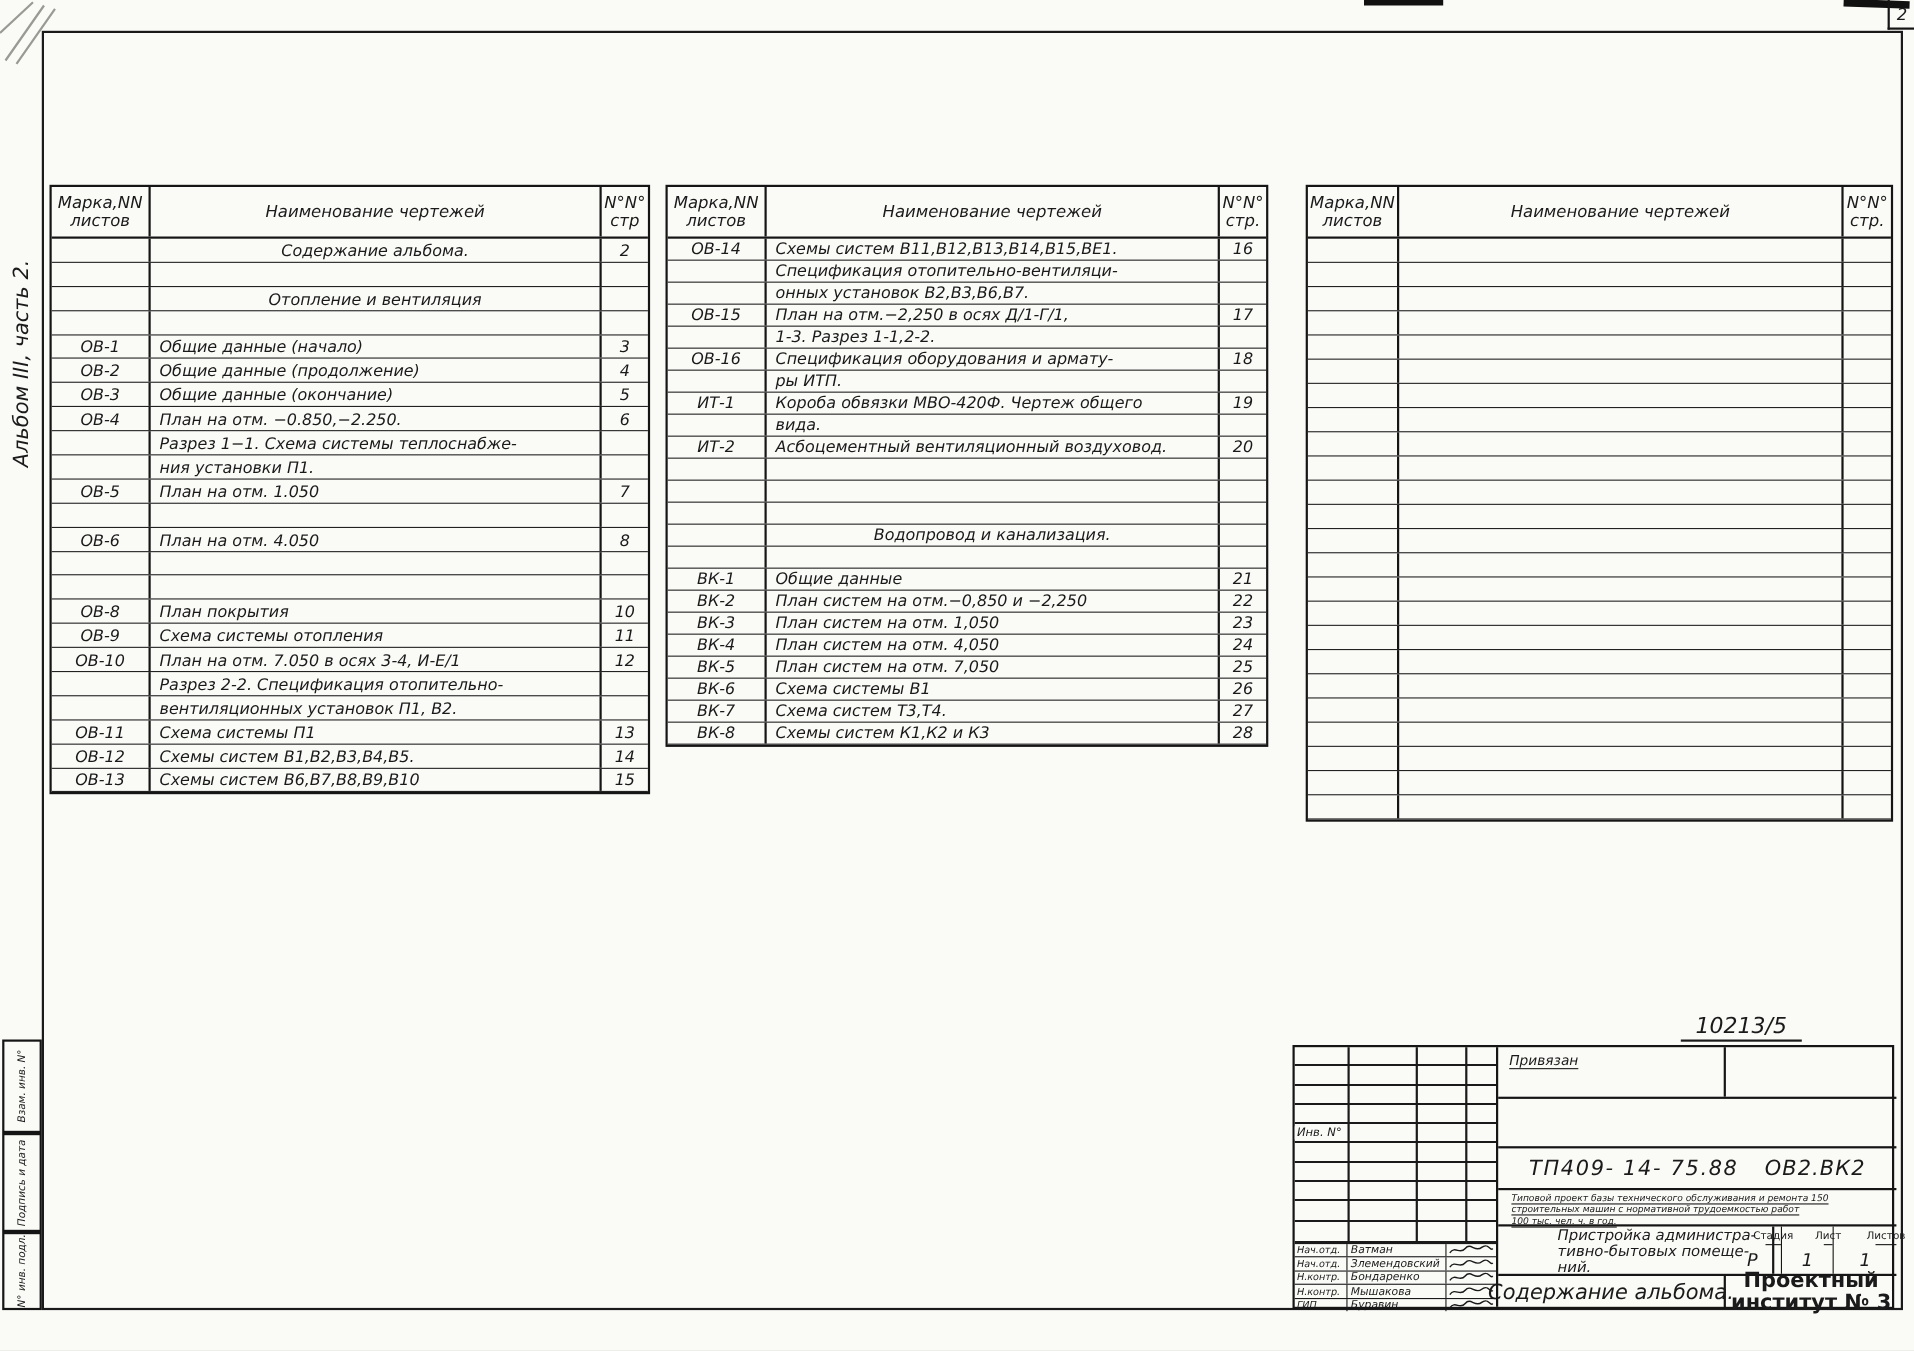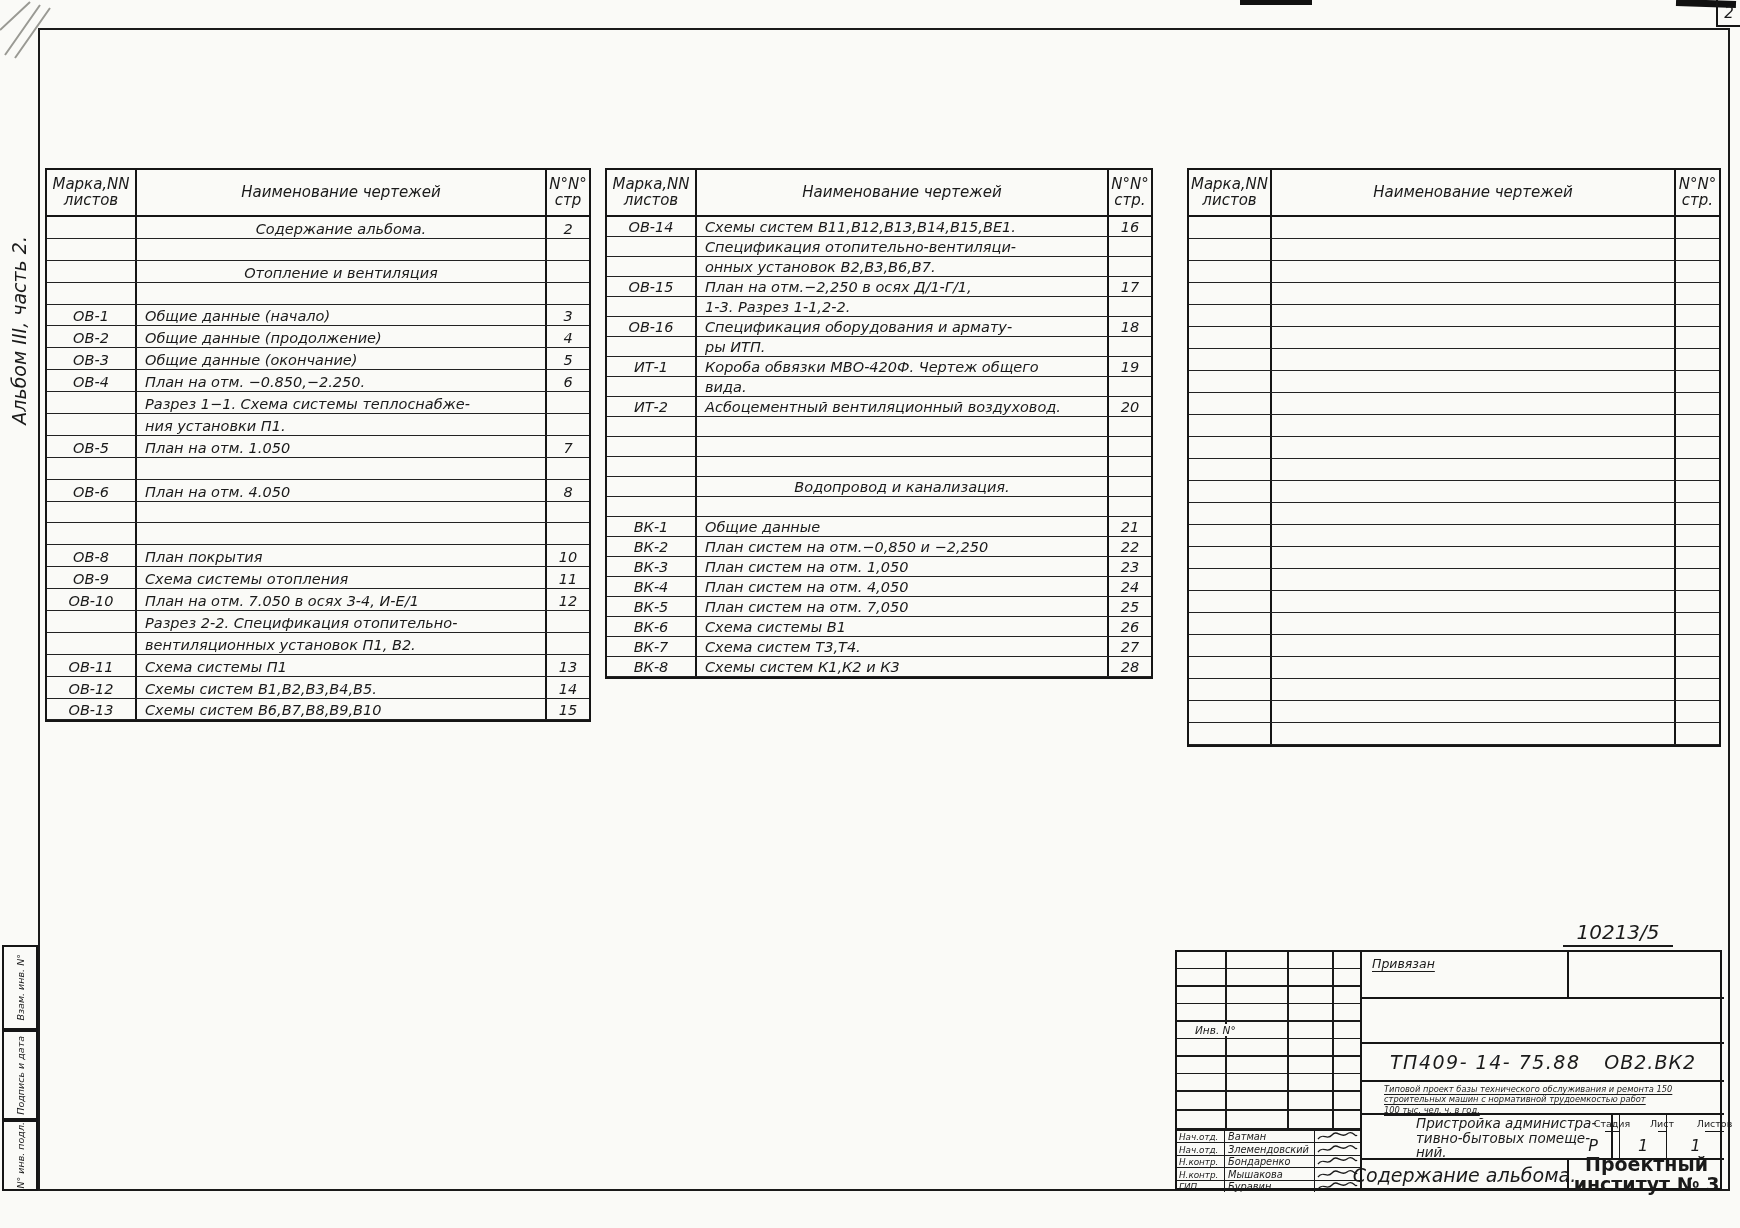--- a/index.html
+++ b/index.html
@@ -42,54 +42,54 @@
   .stamp-box span{font-style:italic;font-size:9.5px;white-space:nowrap;}
   
   #titleblock{position:absolute;left:1175px;top:950px;width:547px;height:240px;
               border:2.5px solid #151515;box-sizing:border-box;}
   #tb-left{position:absolute;left:0;top:0;width:185px;height:100%;border-right:2.2px solid #151515;box-sizing:border-box;}
   #grid-a{position:absolute;left:0;top:0;width:100%;height:140px;
           background-image:repeating-linear-gradient(to bottom,transparent 0 15.7px,#1a1a1a 15.7px 17.5px);}
   #grid-b{position:absolute;left:0;top:140px;width:100%;height:38px;
           background-image:repeating-linear-gradient(to bottom,transparent 0 17.2px,#1a1a1a 17.2px 19px);}
   .vline{position:absolute;top:0;width:2px;height:178px;background:#1a1a1a;}
-  #inv-label{position:absolute;left:16px;top:72px;font-style:italic;font-size:10.5px;background:#fafaf7;padding:0 2px;}
+  #inv-label{position:absolute;left:0;top:72px;font-style:italic;font-size:10.5px;background:#fafaf7;padding:0 2px;}
   .sig-row{display:flex;height:12.4px;border-top:1.5px solid #1a1a1a;box-sizing:border-box;}
   .sig-row>div{box-sizing:border-box;overflow:hidden;display:flex;align-items:flex-end;}
   .sig-role{width:48px;font-style:italic;font-size:8.8px;padding-left:2px;border-right:1.5px solid #1a1a1a;}
   .sig-name{width:90px;font-style:italic;font-size:9.8px;padding-left:3px;border-right:1.5px solid #1a1a1a;}
   .sig-sign{flex:1;}
   #sig-rows{position:absolute;left:0;top:178px;width:100%;}
   .tb-row{position:absolute;left:185px;width:362px;border-bottom:2px solid #151515;box-sizing:border-box;}
   #row-a{top:0;height:47px;}
   #row-a .divider{position:absolute;left:205px;top:0;width:2px;height:100%;background:#151515;}
   #binding-note{position:absolute;left:10px;top:4px;font-style:italic;font-size:12.5px;text-decoration:underline;text-underline-offset:3px;}
   #row-b{top:47px;height:45px;}
   #row-c{top:92px;height:38px;display:flex;align-items:center;justify-content:space-between;padding:0 28px;}
   #project-code{font-style:italic;font-size:19px;letter-spacing:1.5px;text-align:right;}
   #doc-code{font-style:italic;font-size:19px;letter-spacing:1px;}
   #row-d{top:130px;height:33px;}
-  #project-desc{font-style:italic;font-size:8.3px;line-height:1.25;padding:2px 4px 0 22px;white-space:pre-line;
+  #project-desc{font-style:italic;font-size:8.3px;line-height:1.25;padding:2px 4px 0 12px;white-space:pre-line;
                 text-decoration:underline;text-underline-offset:2px;}
   #row-e{top:163px;height:45px;}
   #object-title{position:absolute;left:0;top:0;width:205px;height:100%;border-right:2px solid #151515;box-sizing:border-box;
                 font-style:italic;font-size:13.5px;line-height:1.08;padding:1px 0 0 8px;white-space:pre-line;margin-left:46px;}
   #stage-grid{position:absolute;left:205px;top:0;width:157px;height:100%;}
   .stage-col{position:absolute;top:0;height:100%;box-sizing:border-box;border-right:1.8px solid #151515;}
   .stage-col:last-child{border-right:none;}
   .stage-head{height:17px;border-bottom:1.8px solid #151515;box-sizing:border-box;display:flex;align-items:center;justify-content:center;
               font-size:9.5px;font-style:normal;margin-left:38px;}
   .stage-val{height:26px;display:flex;align-items:center;justify-content:center;font-style:italic;font-size:16px;}
   #row-f{top:208px;height:30px;border-bottom:none;}
   #row-f .divider{position:absolute;left:205px;top:0;width:2px;height:100%;background:#151515;}
   #doc-title{position:absolute;left:0;top:0;width:205px;height:100%;display:flex;align-items:center;justify-content:center;
              font-style:italic;font-size:19px;white-space:nowrap;}
   #organization{position:absolute;left:207px;top:0;width:155px;height:100%;display:flex;align-items:center;justify-content:center;
                 font-size:19px;font-weight:600;font-style:normal;text-align:center;white-space:pre-line;line-height:1.05;}
-  #handwritten-number{position:absolute;left:1563px;top:920px;width:110px;text-align:center;
+  #handwritten-number{position:absolute;left:1528px;top:920px;width:110px;text-align:center;
                       font-style:italic;font-size:20px;border-bottom:2px solid #1a1a1a;padding-bottom:1px;}
   
   #corner-box{position:absolute;right:0;top:0;width:24px;height:27px;border-left:2px solid #151515;border-bottom:2px solid #151515;
               box-sizing:border-box;display:flex;align-items:center;justify-content:center;font-style:italic;font-size:15px;}
   .bar{position:absolute;background:#111;}
 </style>
 </head>
 <body>
 
 <div id="sheet">

